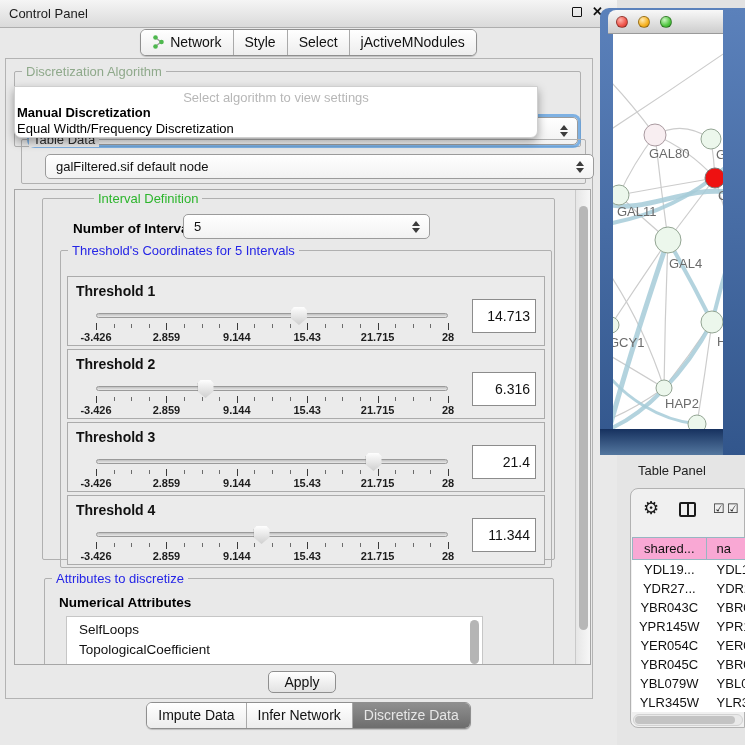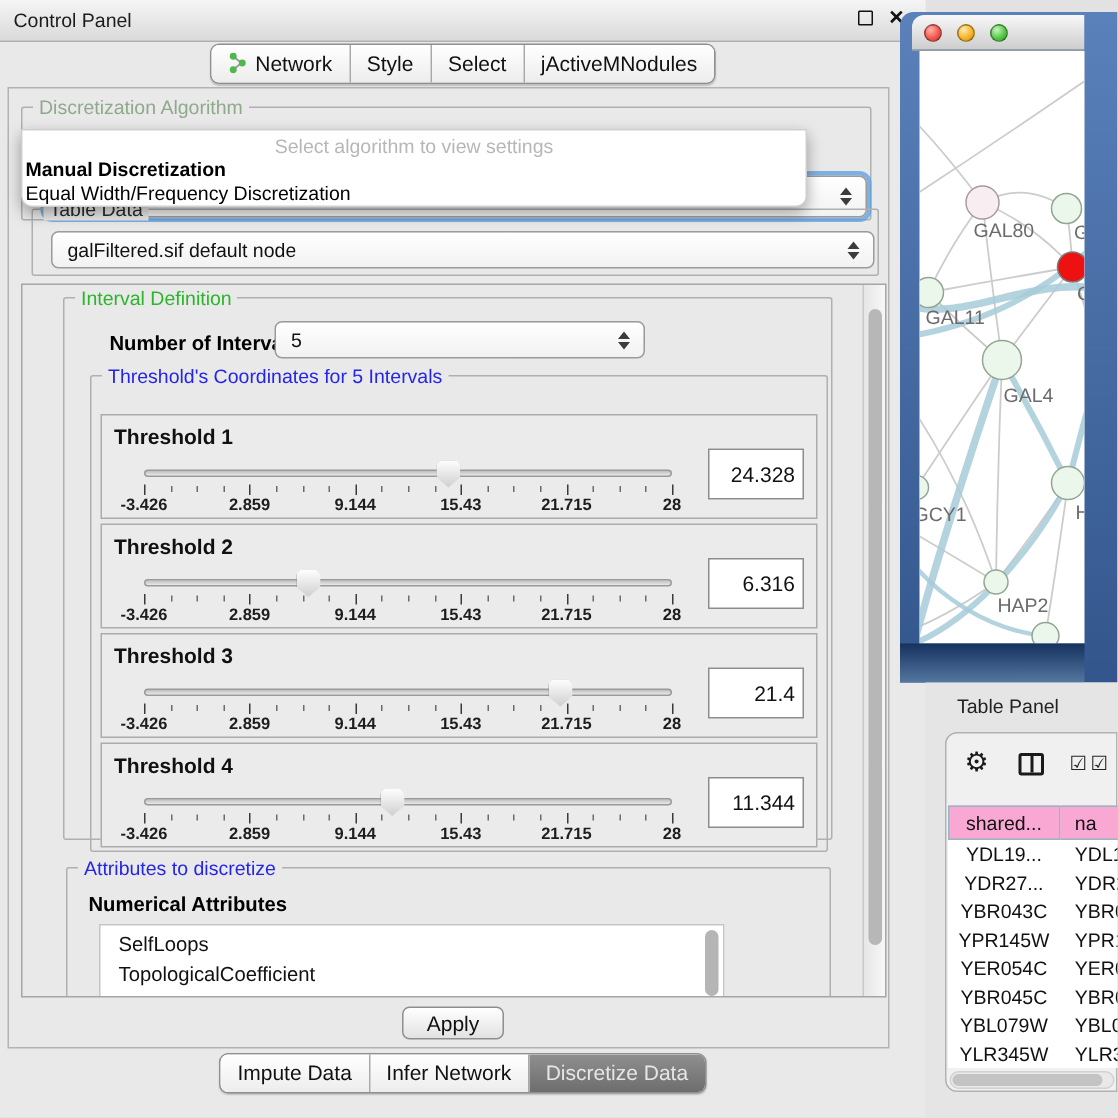--- a/index.html
+++ b/index.html
@@ -24,21 +24,21 @@
     border-left:1px solid #a9a9a9; display:flex; align-items:center; gap:5px; white-space:nowrap; }
   .seg:first-child { border-left:none; }
   .seg.active { background:linear-gradient(#8f8f8f,#6d6d6d); color:#e6e6e6; }
   .net-icon { width:13px; height:14px; }
 
   .cp-content { position:absolute; left:5px; top:58px; width:588px; height:641px;
     border:1px solid #b3b3b3; background:#e9e9e9; }
 
   .group { position:absolute; border:1px solid #b0b0b0; border-radius:2px; }
   .group-title { position:absolute; top:-8px; left:7px; background:#e9e9e9; padding:0 4px; font-size:13px; color:#2c2c2c; }
-  .group-title.green { color:#2cb52c; }
+  .group-title.green { color:#2cb52c;margin-left:44px; }
   .group-title.blue  { color:#2525e6; }
   .group-title.dimgreen { color:#8fa98b; }
 
   .combo { position:absolute; background:linear-gradient(#ffffff,#f2f2f2); border:1px solid #9b9b9b;
     border-radius:5px; font-size:13px; color:#111; display:flex; align-items:center; padding:0 10px; }
   .combo .combo-text { overflow:hidden; white-space:nowrap; }
   .stepper { position:absolute; right:9px; top:50%; transform:translateY(-50%);
     display:flex; flex-direction:column; gap:2px; align-items:center; }
   .tri-up   { width:0; height:0; border-left:4px solid transparent; border-right:4px solid transparent; border-bottom:5px solid #3c3c3c; }
   .tri-down { width:0; height:0; border-left:4px solid transparent; border-right:4px solid transparent; border-top:5px solid #3c3c3c; }
@@ -46,21 +46,21 @@
   .algo-group { left:8px; top:12px; width:567px; height:76px; }
   .algo-combo { left:15px; top:45px; width:548px; height:28px;
     box-shadow:0 0 0 3px rgba(90,157,224,.75); }
 
   .popup { position:absolute; left:8px; top:27px; width:524px; height:52px; background:#fff;
     border:1px solid #cfcfcf; border-radius:0 0 7px 7px; box-shadow:0 4px 10px rgba(0,0,0,.35); z-index:20; }
   .popup-prompt { font-size:13px; color:#b7b7b7; text-align:center; padding-top:3px; }
   .popup-item { font-size:13px; color:#000; padding-left:2px; line-height:16px; }
 
   .td-group { left:15px; top:80px; width:565px; height:45px; }
-  .td-combo { left:12px; top:14px; width:549px; height:25px; }
+  .td-combo { left:23px; top:14px; width:549px; height:25px; }
 
   .viewport { position:absolute; left:8px; top:130px; width:577px; height:476px;
     border:1px solid #a6a6a6; background:#e9e9e9; overflow:hidden; }
   .vscroll { position:absolute; right:0; top:0; width:15px; height:474px;
     background:linear-gradient(to right,#e6e6e6,#f7f7f7); border-left:1px solid #c9c9c9; }
   .vthumb { position:absolute; left:3px; top:16px; width:9px; height:424px; background:#b7b7b7; border-radius:5px; }
 
   .int-group { left:27px; top:8px; width:513px; height:362px; }
   .nint-label { position:absolute; left:30px; top:22px; font-size:13.5px; }
   .nint-spinner { left:140px; top:15px; width:247px; height:25px; }
@@ -238,21 +238,21 @@
                     <span class="tick major" style="left: 60%;"></span>
                     <span class="tick" style="left: 65%;"></span>
                     <span class="tick" style="left: 70%;"></span>
                     <span class="tick" style="left: 75%;"></span>
                     <span class="tick major" style="left: 80%;"></span>
                     <span class="tick" style="left: 85%;"></span>
                     <span class="tick" style="left: 90%;"></span>
                     <span class="tick" style="left: 95%;"></span>
                     <span class="tick major" style="left: 100%;"></span>
                   </div>
-                  <div class="vbox">24.328</div>
+                  <div class="vbox">14.713</div>
                   <span class="tlabel" style="left: 28px;">-3.426</span>
                   <span class="tlabel" style="left: 98.4px;">2.859</span>
                   <span class="tlabel" style="left: 168.8px;">9.144</span>
                   <span class="tlabel" style="left: 239.2px;">15.43</span>
                   <span class="tlabel" style="left: 309.6px;">21.715</span>
                   <span class="tlabel" style="left: 380px;">28</span>
                 </div>
                 <div class="thr-row" style="top: 98px;">
                   <span class="thr-label">Threshold 2</span>
                   <div class="sl-track">

